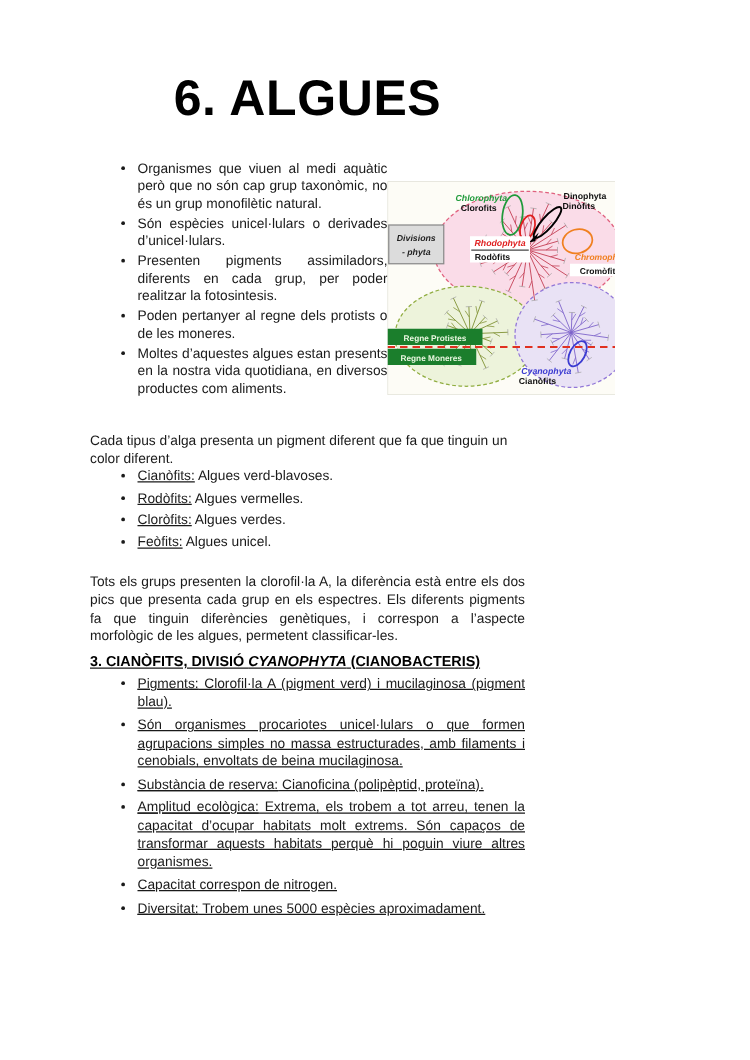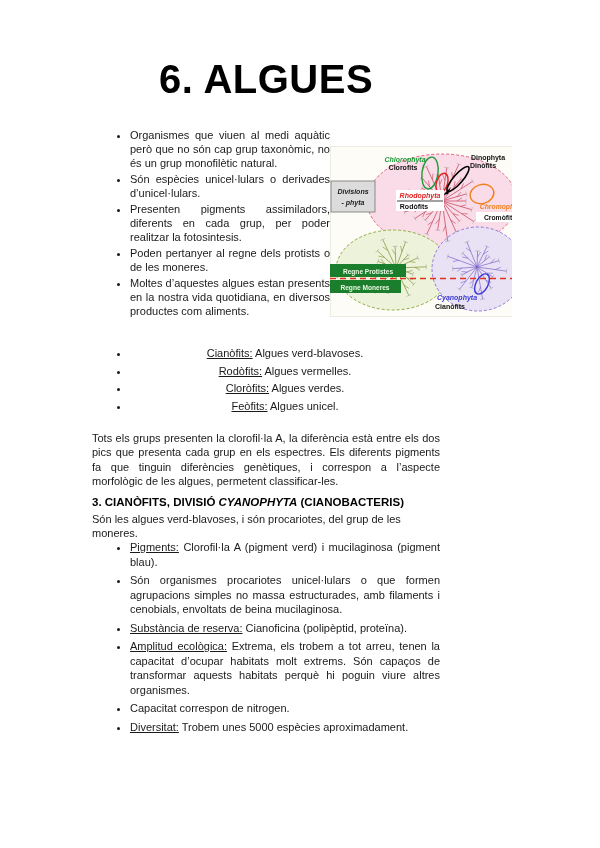--- a/index.html
+++ b/index.html
@@ -1,42 +1,42 @@
 <!DOCTYPE html>
 <html lang="ca"><head>
 <meta charset="utf-8">
 <style>
   html,body{margin:0;padding:0;}
   body{
     width:600px;height:848px;background:#ffffff;color:#1a1a1a;
     font-family:"Liberation Sans", sans-serif;font-size:11px;line-height:14px;
     -webkit-font-smoothing:antialiased;
   }
-  .page{width:492px;height:848px;box-sizing:border-box;padding:56px 72px 0;overflow:hidden;margin-left:20px;}
+  .page{width:492px;height:848px;box-sizing:border-box;padding:56px 72px 0;overflow:hidden;}
   .doc-title{
     font-size:40px;line-height:46px;font-weight:bold;text-align:center;
     margin:0 0 26px;letter-spacing:.5px;color:#000;
   }
   .sec-heading{font-size:11.5px;font-weight:bold;margin:0 0 3px;color:#000;}
   .sec1-heading{margin-bottom:17px;}
   .row{display:flex;align-items:flex-end;}
   .col-text{width:238px;flex:0 0 238px;}
   .figure{margin-left:auto;width:195px;flex:0 0 195px;margin-top:3px;}
   ul.blist{margin:0;padding:0 0 0 38px;list-style:disc outside;}
   ul.blist li{margin:0 0 2px;}
   ul.blist.justify li{text-align:justify;}
   ul.sp li{margin-bottom:4px;line-height:14.5px;}
   .para{margin:0;}
   .justify{text-align:justify;}
   .u{text-decoration:underline;}
   .it{font-style:italic;}
-  .sec2-list{margin-top:13px;margin-bottom:0;text-align:center;}
+  .sec2-list{margin-top:13px;margin-bottom:0;}
   .sec2-list li{line-height:15.5px;margin-bottom:0;}
   .closing{margin-top:17px;line-height:14.3px;}
-  .sec3{margin-top:7px;}
+  .sec3{margin-top:7px;text-decoration:underline;}
   .sec3-list{margin-top:15px;}
   .sec2{margin-top:26px;}
   svg text{font-family:"Liberation Sans", sans-serif;}
 </style>
 </head>
 <body>
 
 <div class="page">
 
   <h1 class="doc-title">6. ALGUES</h1>
@@ -259,32 +259,32 @@
         <text x="35" y="143.5" text-anchor="middle" font-size="6.6" font-weight="bold" fill="#eaf7e0">Regne Moneres</text>
 
         <ellipse cx="152" cy="138" rx="6" ry="11" fill="none" stroke="#3b3bd1" stroke-width="1.4" transform="rotate(28 152 138)"></ellipse>
         <text x="127" y="154" text-anchor="middle" font-size="7" font-weight="bold" font-style="italic" fill="#3b3bd1">Cyanophyta</text>
         <text x="120" y="162.5" text-anchor="middle" font-size="7" font-weight="bold" fill="#111">Cianòfits</text>
       </svg>
     </div>
   </div>
 
   <div class="sec2">
+    <p class="para">Cada tipus d’alga presenta un pigment diferent que fa que tinguin un color diferent.</p>
     <ul class="blist sec2-list">
       <li><span class="u">Cianòfits:</span><span> Algues verd-blavoses.</span></li>
       <li><span class="u">Rodòfits:</span><span> Algues vermelles.</span></li>
       <li><span class="u">Cloròfits:</span><span> Algues verdes.</span></li>
       <li><span class="u">Feòfits:</span><span> Algues unicel.</span></li>
     </ul>
     <p class="para justify closing">Tots els grups presenten la clorofil·la A, la diferència està entre els dos pics que presenta cada grup en els espectres. Els diferents pigments fa que tinguin diferències genètiques, i correspon a l’aspecte morfològic de les algues, permetent classificar-les.</p>
   </div>
 
   <div class="sec3">
     <h2 class="sec-heading"><span>3. CIANÒFITS, DIVISIÓ </span><span class="it">CYANOPHYTA</span><span> (CIANOBACTERIS)</span></h2>
-    <p class="para">Són les algues verd-blavoses, i són procariotes, del grup de les moneres.</p>
     <ul class="blist justify sp sec3-list">
       <li><span class="u">Pigments:</span><span> Clorofil·la A (pigment verd) i mucilaginosa (pigment blau).</span></li>
       <li><span class="u"></span><span>Són organismes procariotes unicel·lulars o que formen agrupacions simples no massa estructurades, amb filaments i cenobials, envoltats de beina mucilaginosa.</span></li>
       <li><span class="u">Substància de reserva:</span><span> Cianoficina (polipèptid, proteïna).</span></li>
       <li><span class="u">Amplitud ecològica:</span><span> Extrema, els trobem a tot arreu, tenen la capacitat d’ocupar habitats molt extrems. Són capaços de transformar aquests habitats perquè hi poguin viure altres organismes.</span></li>
       <li><span class="u"></span><span>Capacitat correspon de nitrogen.</span></li>
       <li><span class="u">Diversitat:</span><span> Trobem unes 5000 espècies aproximadament.</span></li>
     </ul>
   </div>
 

